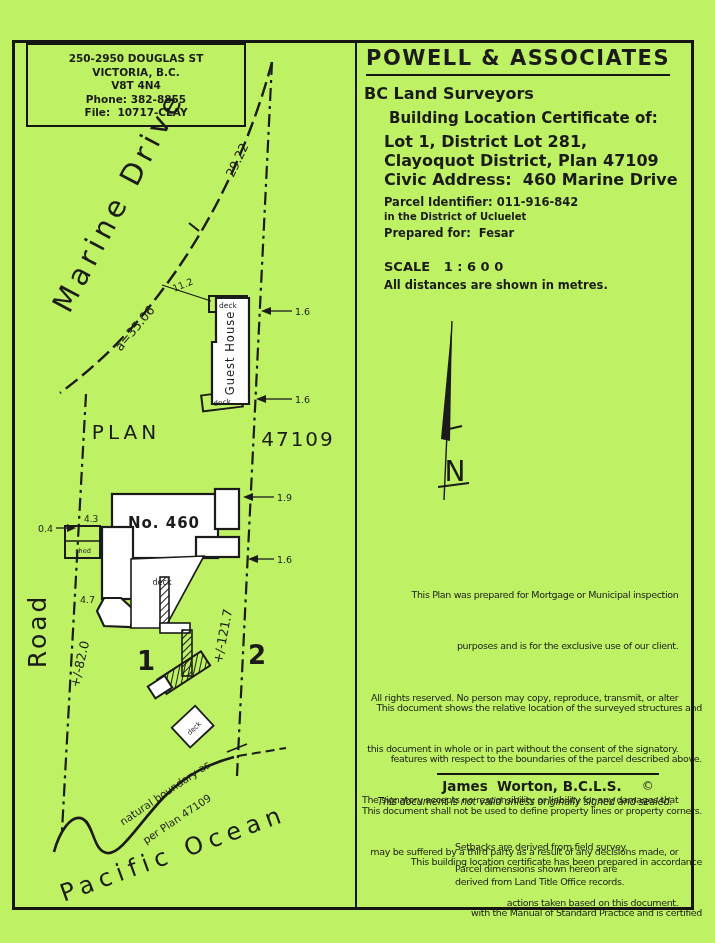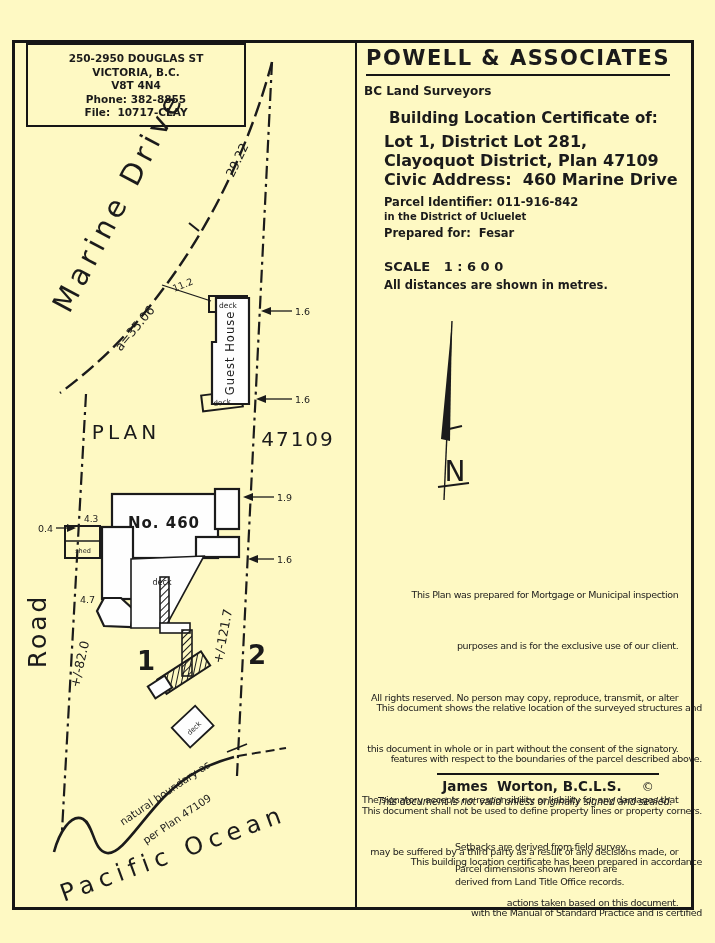--- a/index.html
+++ b/index.html
@@ -1,27 +1,27 @@
 <!DOCTYPE html>
 <html><head>
 <meta charset="utf-8">
 <style>
   html,body{margin:0;padding:0;background:#ffffff;}
-  .page{position:relative;width:715px;height:943px;background:#fef9c3;overflow:hidden;
+  .page{position:relative;width:715px;height:943px;background:#bef264;overflow:hidden;
         font-family:"DejaVu Sans","Liberation Sans",sans-serif;color:#1b1b1b;}
   .abs{position:absolute;white-space:pre;line-height:1.15;text-align:right;}
   .frame{position:absolute;left:12px;top:40px;width:676px;height:864px;border:3px solid #161616;}
   .divider{position:absolute;left:355px;top:40px;width:2px;height:870px;background:#161616;}
   .firmbox{position:absolute;left:26px;top:43px;width:216px;height:73px;border:2px solid #161616;
            text-align:center;font-weight:bold;font-size:10.5px;padding-top:7px;line-height:13.5px;}
   .firm-name{font-size:21px;letter-spacing:1.5px;border-bottom:2px solid #161616;padding-bottom:4px;font-weight:bold;}
   .b{font-weight:bold;}
   .small{font-size:9.5px;letter-spacing:-0.35px;line-height:14.6px;white-space:nowrap;}
   .sig{position:absolute;left:437px;top:773px;width:222px;border-top:2px solid #161616;
-       display:flex;justify-content:center;gap:20px;padding-top:3px;align-items:flex-end;}
+       display:flex;justify-content:center;gap:20px;padding-top:3px;align-items:center;}
   svg{position:absolute;left:0;top:0;}
   svg text{fill:#1b1b1b;font-family:"DejaVu Sans","Liberation Sans",sans-serif;}
   svg .ln{stroke:#1b1b1b;fill:none;}
 </style>
 </head>
 <body>
 
 <div class="page">
 
   <div class="frame"></div>
@@ -29,21 +29,21 @@
 
   <div class="firmbox">
     <div>250-2950 DOUGLAS ST</div>
     <div>VICTORIA, B.C.</div>
     <div>V8T 4N4</div>
     <div style="white-space:pre;">Phone: 382-8855</div>
     <div style="white-space:pre;">File:  10717-CLAY</div>
   </div>
 
   <div class="abs firm-name" style="left:366px;top:46px;">POWELL &amp; ASSOCIATES</div>
-  <div class="abs b" style="left:364px;top:85px;font-size:12px;">BC Land Surveyors</div>
+  <div class="abs b" style="left:364px;top:85px;font-size:16px;">BC Land Surveyors</div>
   <div class="abs b" style="left:389px;top:110px;font-size:15px;">Building Location Certificate of:</div>
   <div class="abs b" style="left:384px;top:133px;font-size:16px;">Lot 1, District Lot 281,</div>
   <div class="abs b" style="left:384px;top:152px;font-size:16px;">Clayoquot District, Plan 47109</div>
   <div class="abs b" style="left:384px;top:171px;font-size:16px;">Civic Address:  460 Marine Drive</div>
   <div class="abs b" style="left:384px;top:196px;font-size:11.5px;">Parcel Identifier: 011-916-842</div>
   <div class="abs b" style="left:384px;top:211px;font-size:10px;">in the District of Ucluelet</div>
   <div class="abs b" style="left:384px;top:227px;font-size:11.5px;">Prepared for:  Fesar</div>
   <div class="abs b" style="left:384px;top:260px;font-size:13px;">SCALE   1 : 6 0 0</div>
   <div class="abs b" style="left:384px;top:279px;font-size:11.5px;">All distances are shown in metres.</div>
 

